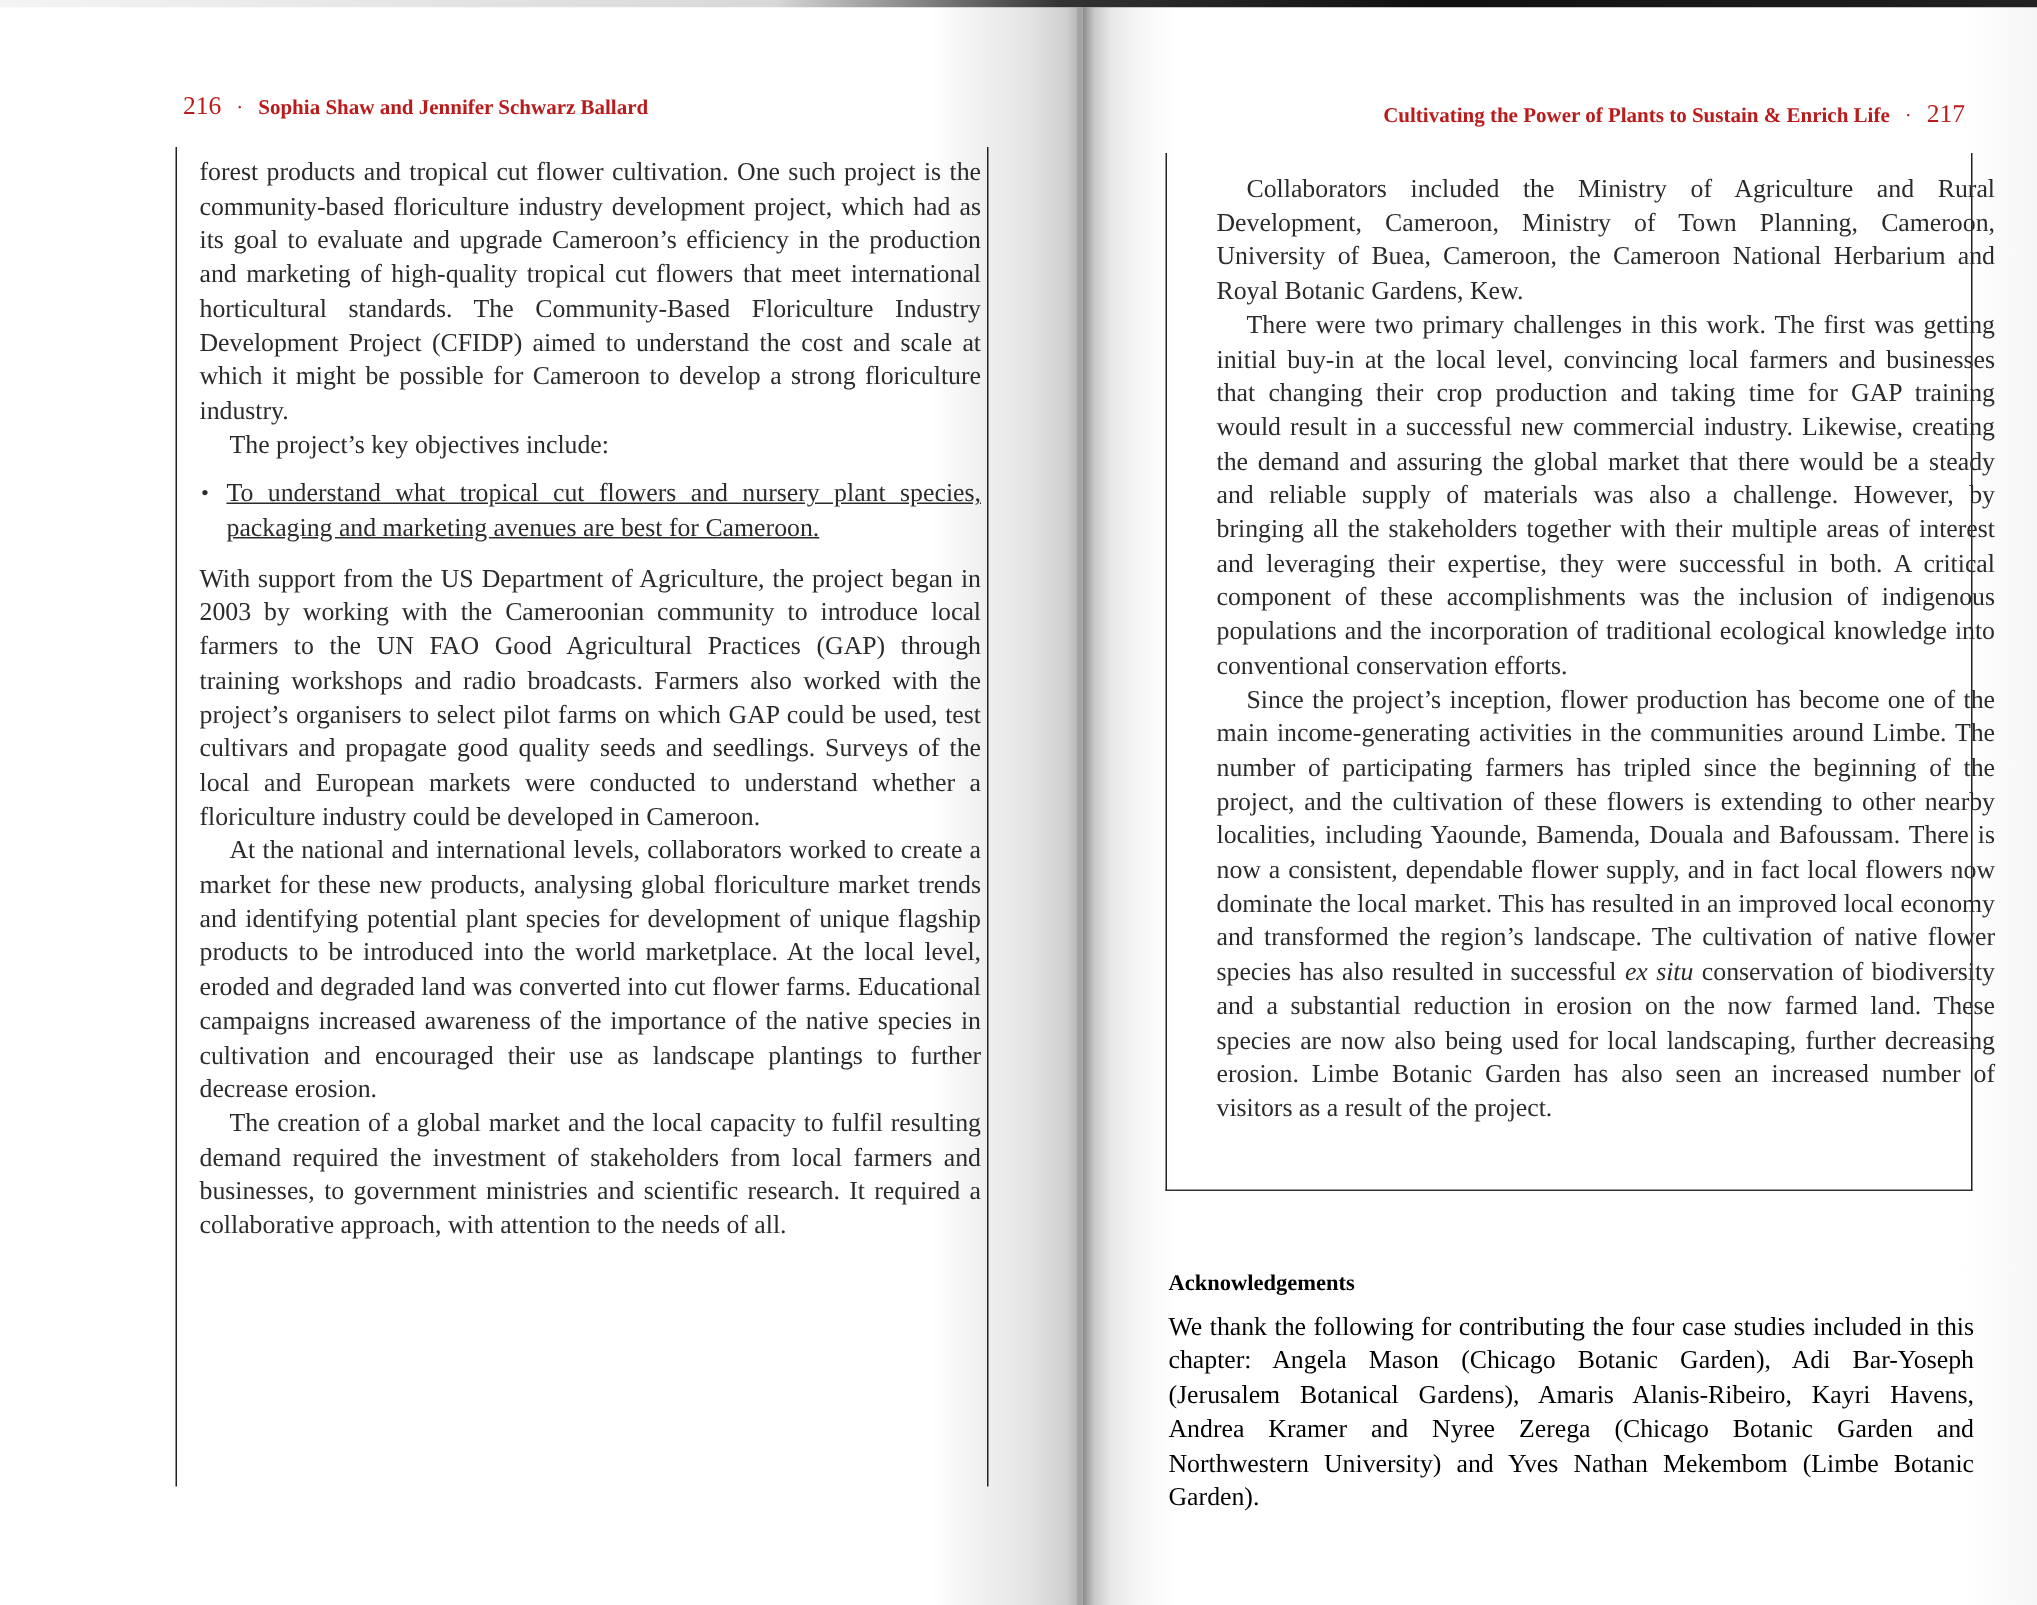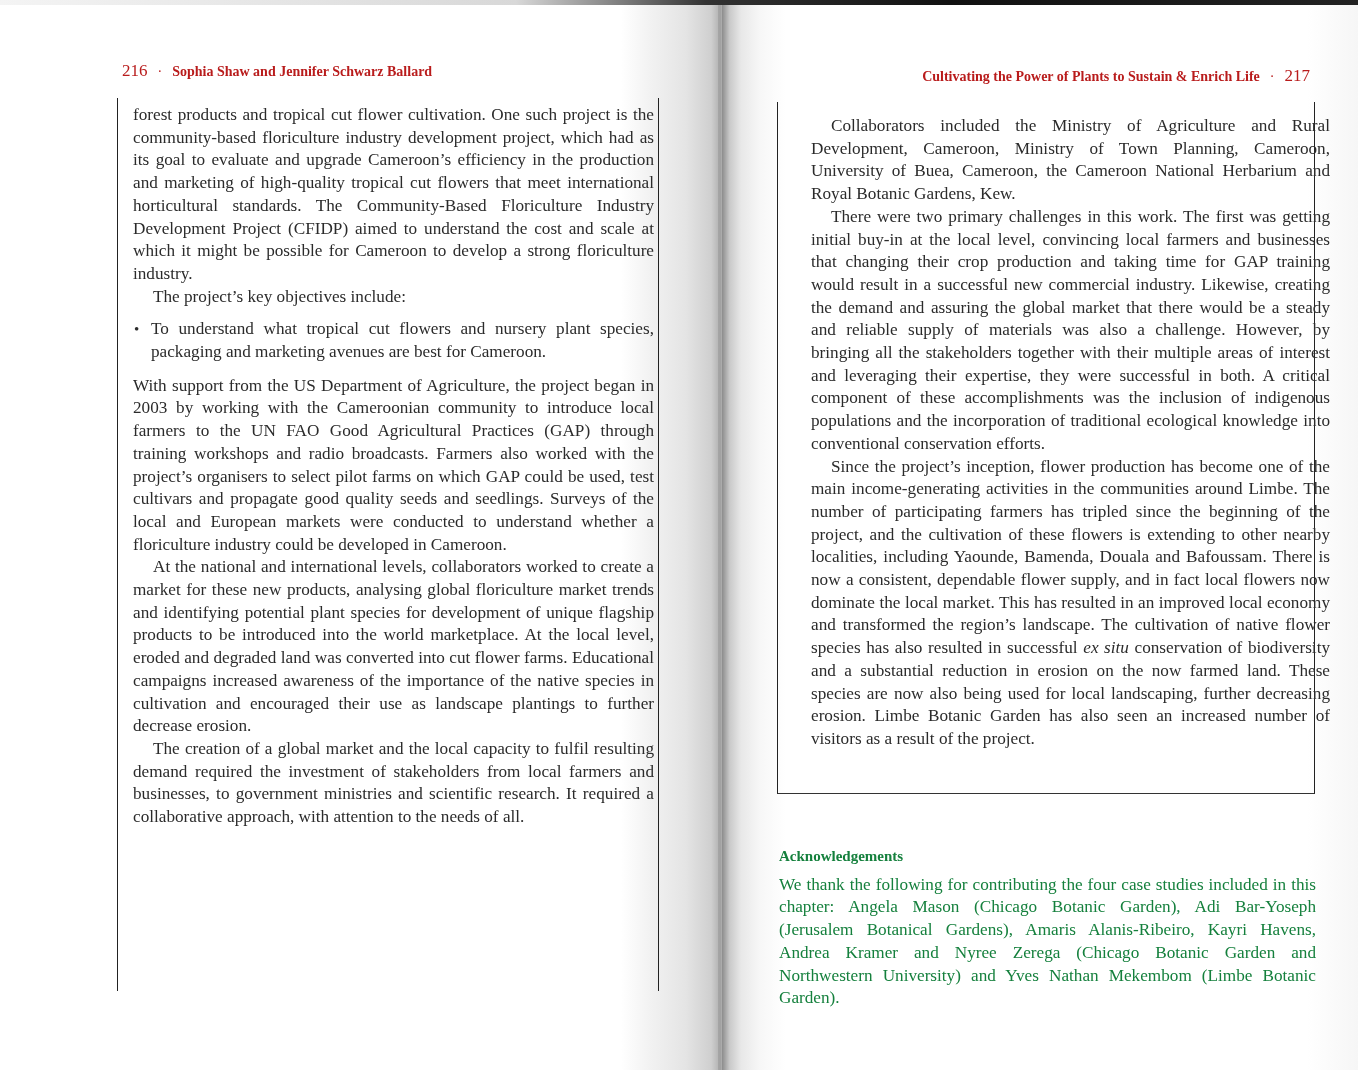--- a/index.html
+++ b/index.html
@@ -33,25 +33,25 @@
   .box-left { left: 117px; top: 98px; width: 542px; height: 893px; }
   .box-right { left: 777px; top: 102px; width: 538px; height: 692px; border-bottom: 1.6px solid #333; }
 
   .col { position: absolute; font-size: 17.2px; line-height: 22.7px; text-align: justify; color: #2b2b2b; }
   .col-left { left: 133px; top: 104px; width: 521px; }
   .col-right { left: 786px; top: 115px; width: 519px; margin-left: 25px; }
 
   .col p { margin: 0; }
   .col p.indent { text-indent: 20px; }
   .col p.gap-top { margin-top: 11px; }
-  .col ul { list-style: none; margin: 10px 0 0 0; }
+  .col ul { list-style: none; margin: 10px 0 0 0; text-decoration: underline; }
   .col ul li { position: relative; padding-left: 18px; }
   .col ul li::before { content: "\2022"; position: absolute; left: 1px; top: 0; font-size: 15px; }
 
-  .ack { position: absolute; left: 779px; top: 845px; width: 537px; font-size: 17.2px; line-height: 22.7px; text-align: justify; color: #15803d; }
+  .ack { position: absolute; left: 779px; top: 845px; width: 537px; font-size: 17.2px; line-height: 22.7px; text-align: justify; color: #000000; }
   .ack h3 { font-size: 15px; font-weight: bold; margin-bottom: 6px; text-align: left; }
   em { font-style: italic; }
 </style>
 </head>
 <body>
 
 <div class="topbar"></div>
 
 <div class="page left"></div>
 <div class="page right"></div>

